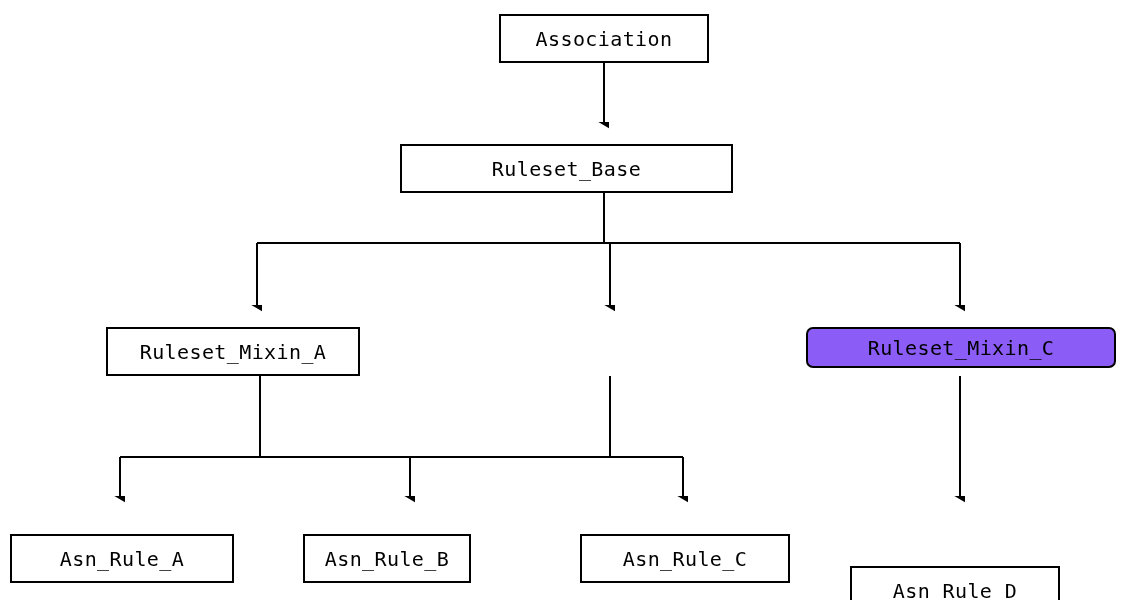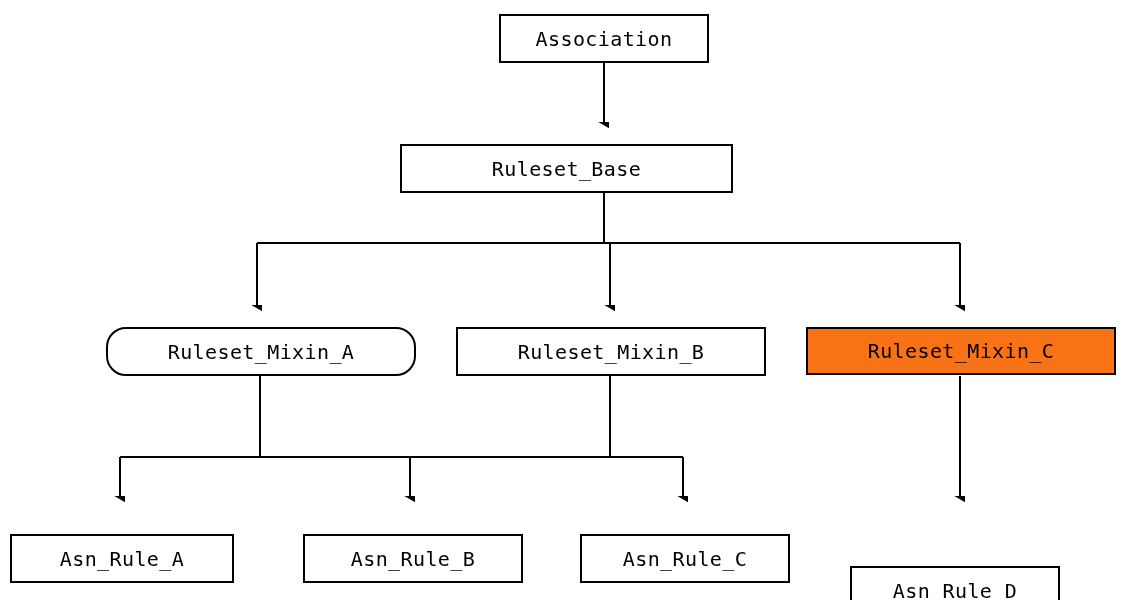--- a/index.html
+++ b/index.html
@@ -87,37 +87,34 @@
   </svg>
 
   <div class="node" style="left: 499px; top: 14px; width: 210px; height: 49px; background: rgb(255, 255, 255); border-color: rgb(0, 0, 0);">
     <span class="node-label" style="color: rgb(0, 0, 0);">Association</span>
   </div>
 
   <div class="node" style="left: 400px; top: 144px; width: 333px; height: 49px; background: rgb(255, 255, 255); border-color: rgb(0, 0, 0);">
     <span class="node-label" style="color: rgb(0, 0, 0);">Ruleset_Base</span>
   </div>
 
-  <div class="node" style="left: 106px; top: 327px; width: 310px; height: 49px; background: rgb(255, 255, 255); border-color: rgb(0, 0, 0); border-radius: 20px;">
+  <div class="node" style="left: 106px; top: 327px; width: 254px; height: 49px; background: rgb(255, 255, 255); border-color: rgb(0, 0, 0);">
     <span class="node-label" style="color: rgb(0, 0, 0);">Ruleset_Mixin_A</span>
   </div>
 
-  <div class="node" style="left: 456px; top: 327px; width: 310px; height: 49px; background: rgb(255, 255, 255); border-color: rgb(0, 0, 0);">
-    <span class="node-label" style="color: rgb(0, 0, 0);">Ruleset_Mixin_B</span>
-  </div>
 
-  <div class="node" style="left: 806px; top: 327px; width: 310px; height: 48px; background: #f97316; border-color: rgb(0, 0, 0);">
+  <div class="node" style="left: 806px; top: 327px; width: 310px; height: 41px; background: #8b5cf6; border-color: rgb(0, 0, 0); border-radius: 7px;">
     <span class="node-label" style="color: rgb(0, 0, 0);">Ruleset_Mixin_C</span>
   </div>
 
   <div class="node" style="left: 10px; top: 534px; width: 224px; height: 49px; background: rgb(255, 255, 255); border-color: rgb(0, 0, 0);">
     <span class="node-label" style="color: rgb(0, 0, 0);">Asn_Rule_A</span>
   </div>
 
-  <div class="node" style="left: 303px; top: 534px; width: 220px; height: 49px; background: rgb(255, 255, 255); border-color: rgb(0, 0, 0);">
+  <div class="node" style="left: 303px; top: 534px; width: 168px; height: 49px; background: rgb(255, 255, 255); border-color: rgb(0, 0, 0);">
     <span class="node-label" style="color: rgb(0, 0, 0);">Asn_Rule_B</span>
   </div>
 
   <div class="node" style="left: 580px; top: 534px; width: 210px; height: 49px; background: rgb(255, 255, 255); border-color: rgb(0, 0, 0);">
     <span class="node-label" style="color: rgb(0, 0, 0);">Asn_Rule_C</span>
   </div>
 
   <div class="node" style="left: 850px; top: 534px; width: 210px; height: 49px; background: rgb(255, 255, 255); border-color: rgb(0, 0, 0); margin-top: 32px;">
     <span class="node-label" style="color: rgb(0, 0, 0);">Asn_Rule_D</span>
   </div>

